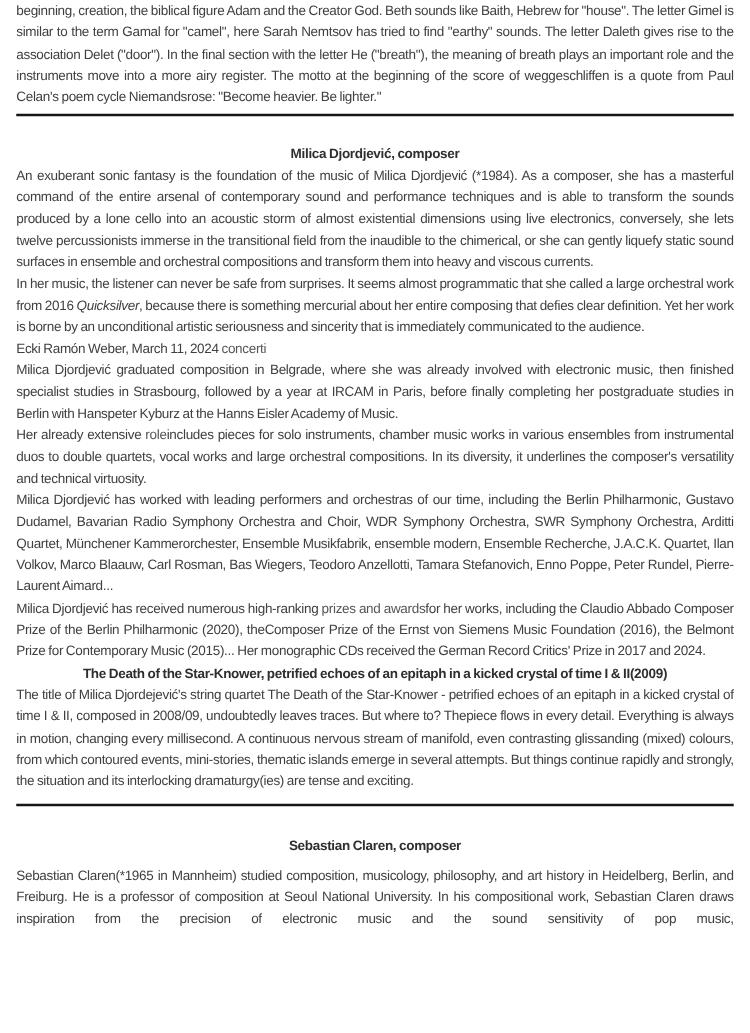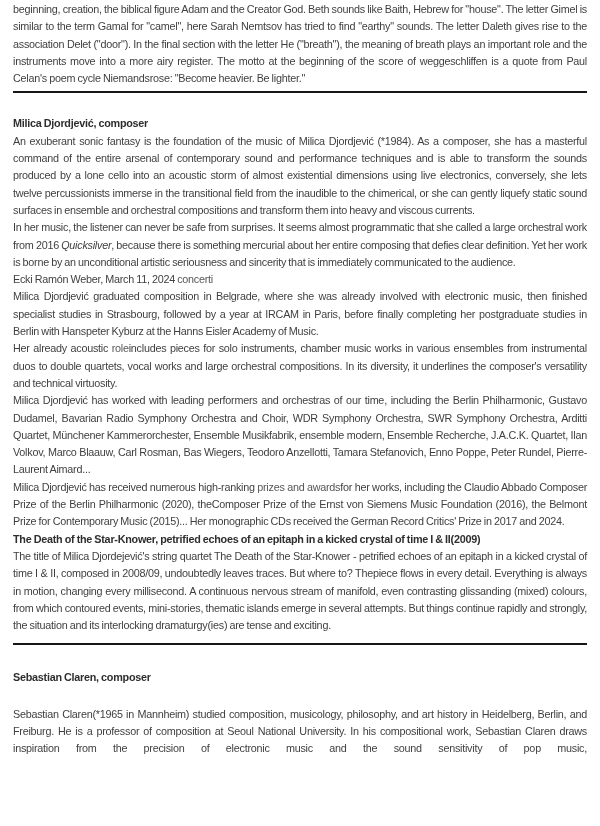--- a/index.html
+++ b/index.html
@@ -18,25 +18,25 @@
     margin: 0;
   }
   .para.clip-continues {
     text-align-last: justify;
   }
   .heading {
     font-size: 10.8px;
     font-weight: bold;
     color: #2e2e2e;
     line-height: 17.3px;
-    text-align: left;
+    text-align: center;
   }
   .heading.after-rule { margin-top: 22px; }
   .heading.work-title { }
-  .heading.after-rule-2 { margin-top: 24px; margin-bottom: 19px; }
+  .heading.after-rule-2 { margin-top: 24px; margin-bottom: 6px; }
   .rule {
     border: none;
     height: 2px;
     background: #161616;
     margin: 4px 0 0 0;
   }
   .rule-2 { margin-top: 9px; }
   .em { font-style: italic; }
   .link {
     color: #565656;
@@ -52,21 +52,21 @@
   <p class="para"><span>beginning, creation, the biblical figure Adam and the Creator God. Beth sounds like Baith, Hebrew for "house". The letter Gimel is similar to the term Gamal for "camel", here Sarah Nemtsov has tried to find "earthy" sounds. The letter Daleth gives rise to the association Delet ("door"). In the final section with the letter He ("breath"), the meaning of breath plays an important role and the instruments move into a more airy register. The motto at the beginning of the score of weggeschliffen is a quote from Paul Celan's poem cycle Niemandsrose: "Become heavier. Be lighter."</span></p>
 
   <hr class="rule">
 
   <section>
     <h2 class="heading after-rule">Milica Djordjević, composer</h2>
     <p class="para"><span>An exuberant sonic fantasy is the foundation of the music of Milica Djordjević (*1984). As a composer, she has a masterful command of the entire arsenal of contemporary sound and performance techniques and is able to transform the sounds produced by a lone cello into an acoustic storm of almost existential dimensions using live electronics, conversely, she lets twelve percussionists immerse in the transitional field from the inaudible to the chimerical, or she can gently liquefy static sound surfaces in ensemble and orchestral compositions and transform them into heavy and viscous currents.</span></p>
     <p class="para"><span>In her music, the listener can never be safe from surprises. It seems almost programmatic that she called a large orchestral work from 2016 </span><span class="em">Quicksilver</span><span>, because there is something mercurial about her entire composing that defies clear definition. Yet her work is borne by an unconditional artistic seriousness and sincerity that is immediately communicated to the audience.</span></p>
     <p class="para"><span>Ecki Ramón Weber, March 11, 2024 </span><span class="link">concerti</span></p>
     <p class="para"><span>Milica Djordjević graduated composition in Belgrade, where she was already involved with electronic music, then finished specialist studies in Strasbourg, followed by a year at IRCAM in Paris, before finally completing her postgraduate studies in Berlin with Hanspeter Kyburz at the Hanns Eisler Academy of Music.</span></p>
-    <p class="para"><span>Her already acoustic </span><span class="link">role</span><span>includes pieces for solo instruments, chamber music works in various ensembles from instrumental duos to double quartets, vocal works and large orchestral compositions. In its diversity, it underlines the composer's versatility and technical virtuosity.</span></p>
+    <p class="para"><span>Her already extensive </span><span class="link">role</span><span>includes pieces for solo instruments, chamber music works in various ensembles from instrumental duos to double quartets, vocal works and large orchestral compositions. In its diversity, it underlines the composer's versatility and technical virtuosity.</span></p>
     <p class="para"><span>Milica Djordjević has worked with leading performers and orchestras of our time, including the Berlin Philharmonic, Gustavo Dudamel, Bavarian Radio Symphony Orchestra and Choir, WDR Symphony Orchestra, SWR Symphony Orchestra, Arditti Quartet, Münchener Kammerorchester, Ensemble Musikfabrik, ensemble modern, Ensemble Recherche, J.A.C.K. Quartet, Ilan Volkov, Marco Blaauw, Carl Rosman, Bas Wiegers, Teodoro Anzellotti, Tamara Stefanovich, Enno Poppe, Peter Rundel, Pierre-Laurent Aimard...</span></p>
     <p class="para"><span>Milica Djordjević has received numerous high-ranking </span><span class="link">prizes and awards</span><span>for her works, including the Claudio Abbado Composer Prize of the Berlin Philharmonic (2020), theComposer Prize of the Ernst von Siemens Music Foundation (2016), the Belmont Prize for Contemporary Music (2015)... Her monographic CDs received the German Record Critics' Prize in 2017 and 2024.</span></p>
   </section>
 
   <section>
     <h2 class="heading work-title">The Death of the Star-Knower, petrified echoes of an epitaph in a kicked crystal of time I &amp; II(2009)</h2>
     <p class="para"><span>The title of Milica Djordejević's string quartet The Death of the Star-Knower - petrified echoes of an epitaph in a kicked crystal of time I &amp; II, composed in 2008/09, undoubtedly leaves traces. But where to? Thepiece flows in every detail. Everything is always in motion, changing every millisecond. A continuous nervous stream of manifold, even contrasting glissanding (mixed) colours, from which contoured events, mini-stories, thematic islands emerge in several attempts. But things continue rapidly and strongly, the situation and its interlocking dramaturgy(ies) are tense and exciting.</span></p>
   </section>
 
   <hr class="rule rule-2">

